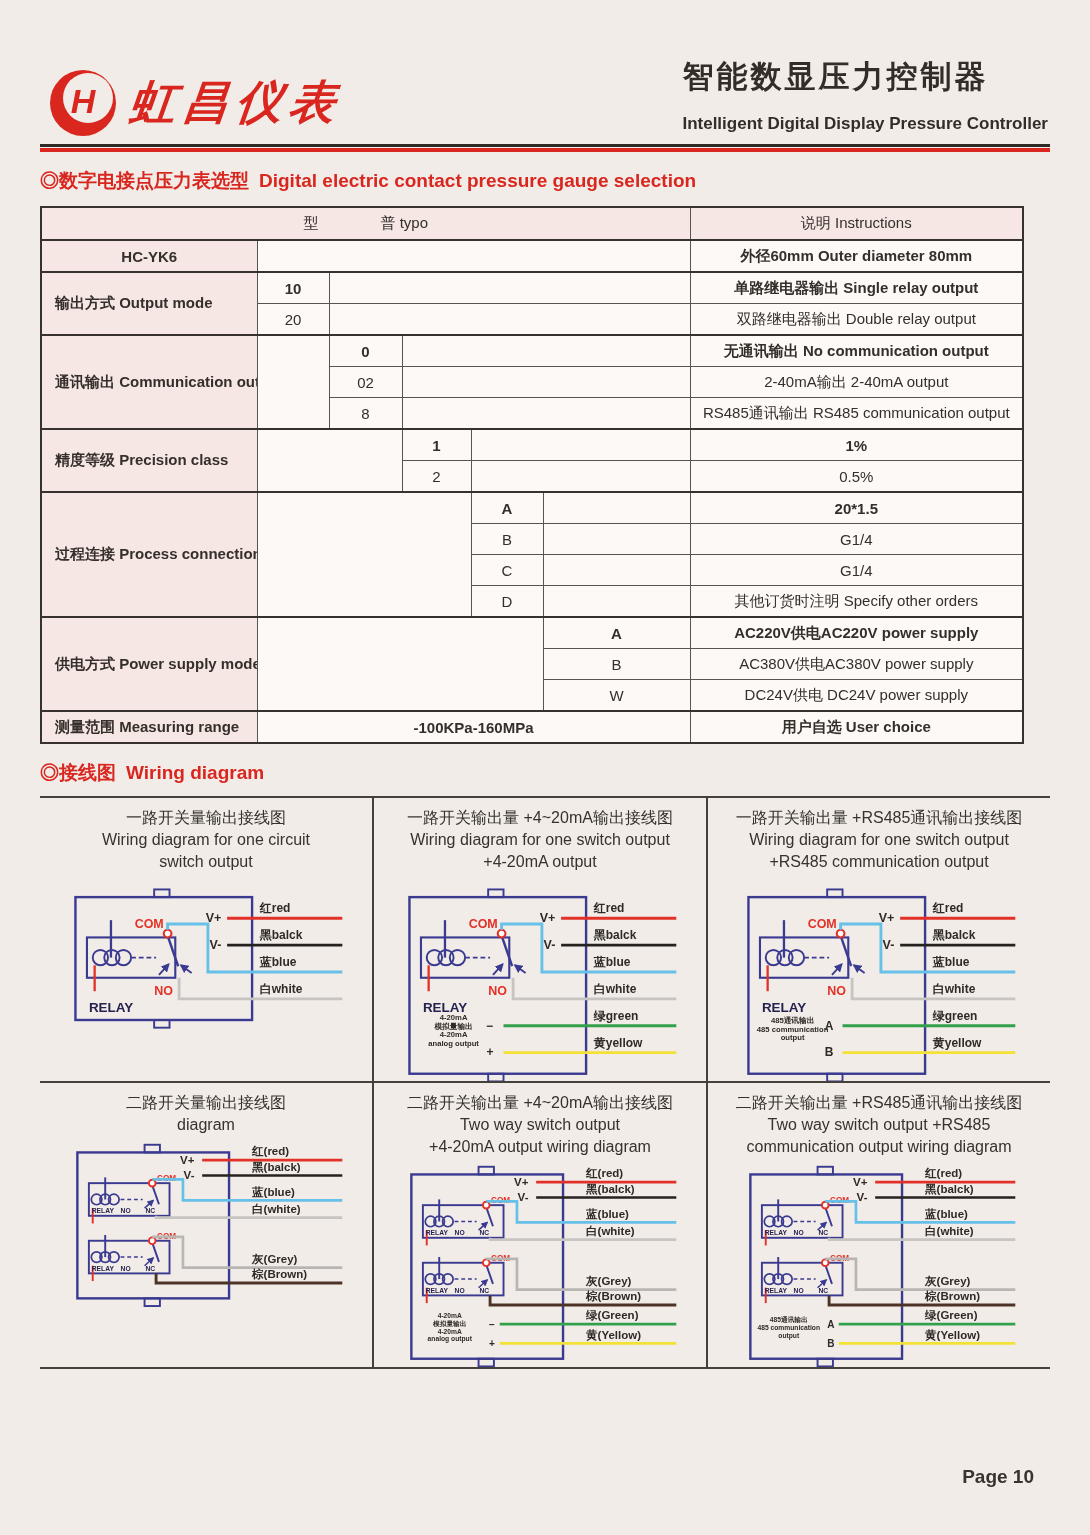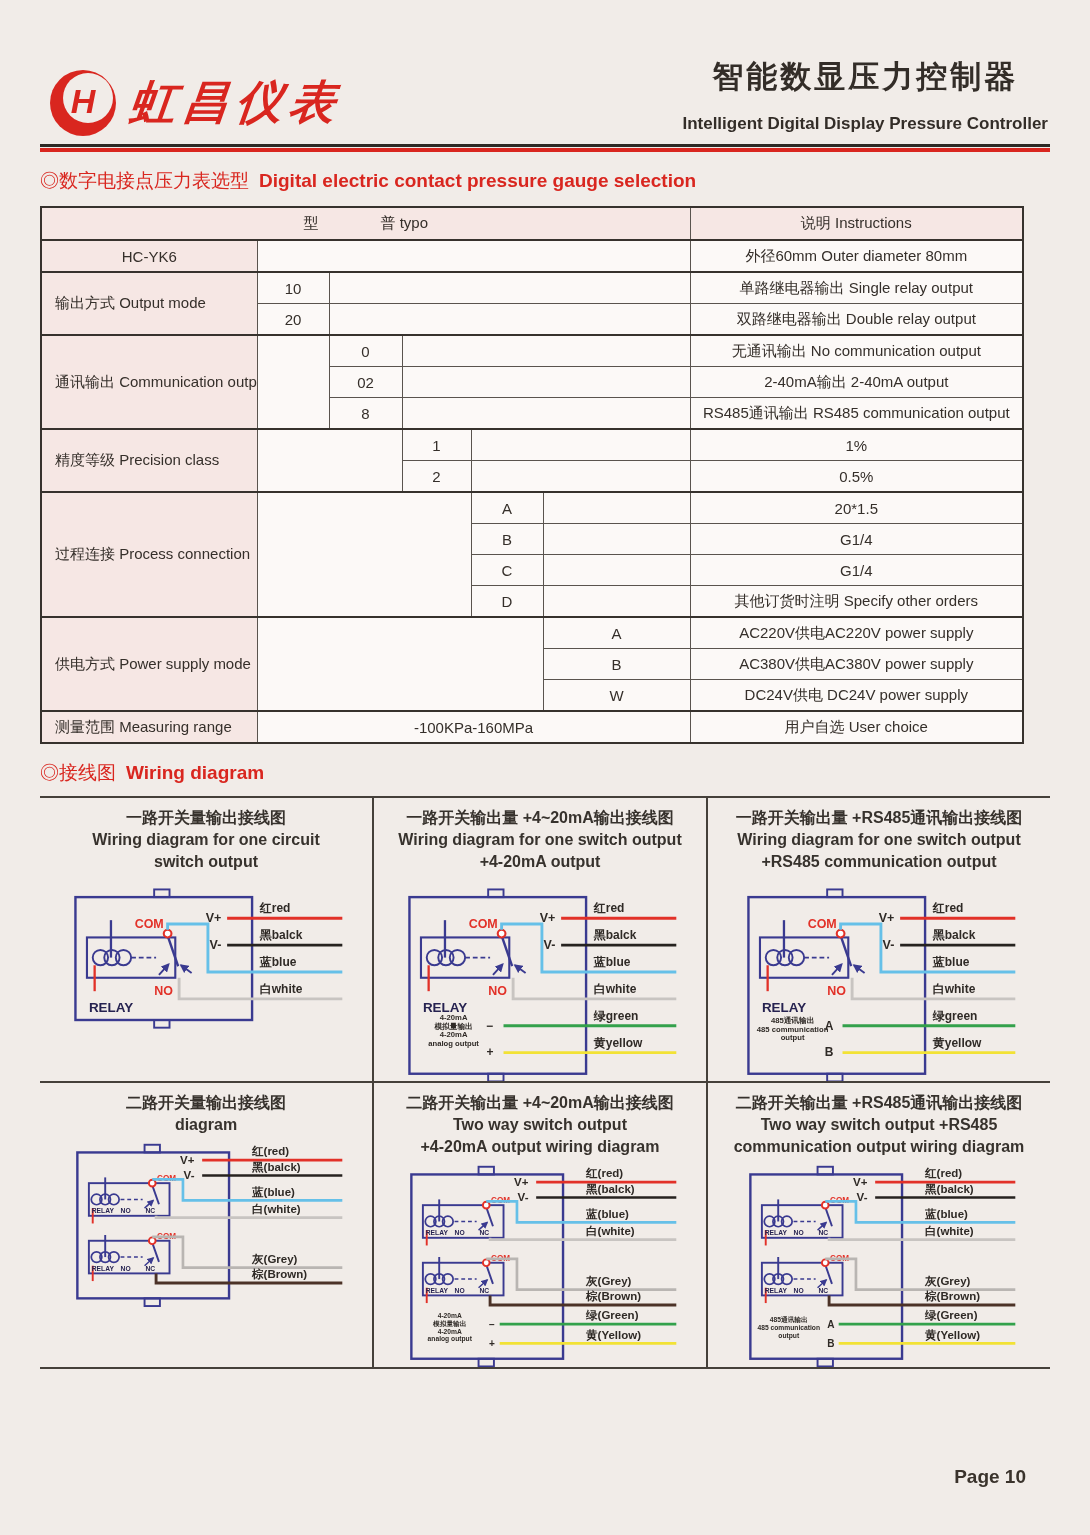--- a/index.html
+++ b/index.html
@@ -8,53 +8,53 @@
     background:#f1ece8;font-family:"Liberation Sans",sans-serif;color:#2f2a26;
   }
   
   .hdr{display:flex;justify-content:space-between;align-items:flex-end;padding:56px 42px 0 50px;}
   .logo{display:flex;align-items:center;gap:14px;}
   .logo-mark{width:66px;height:66px;border-radius:50%;background:#d9261f;position:relative;flex:0 0 auto;}
   .logo-mark::after{content:"";position:absolute;width:50px;height:50px;border-radius:50%;background:#f1ece8;left:13px;top:3px;}
   .logo-h{position:absolute;left:0;right:0;top:12px;text-align:center;z-index:2;
     color:#d9261f;font-size:34px;font-weight:bold;font-style:italic;}
   .logo-name{color:#d9261f;font-size:46px;font-weight:800;font-style:italic;letter-spacing:7px;transform:skewX(-6deg);white-space:nowrap;}
-  .titles{text-align:center;padding-bottom:2px;}
+  .titles{text-align:left;padding-bottom:2px;}
   .t-zh{font-size:31px;font-weight:bold;letter-spacing:3px;color:#332d28;}
   .t-en{font-size:17px;font-weight:bold;color:#332d28;margin-top:16px;}
   .rule{margin:8px 40px 0;}
   .rule-black{height:3px;background:#2e2925;}
   .rule-red{height:4px;background:#d9261f;margin-top:1px;}
   
   .sec-title{margin:16px 40px 0;color:#d9261f;white-space:nowrap;}
-  .sec-title .st-zh{font-size:19px;font-weight:normal;}
+  .sec-title .st-zh{font-size:19px;font-weight:bold;}
   .sec-title .st-en{font-size:19px;font-weight:bold;margin-left:10px;}
   .sec-title.w{}
   
   table.sel{border-collapse:collapse;table-layout:fixed;width:982px;margin:12px 40px 0;
     border:2px solid #37322d;}
   table.sel td{border:1px solid #5a544e;height:30px;font-size:15px;color:#352f2a;
     background:#fcf9f7;text-align:center;padding:0 6px;overflow:hidden;white-space:nowrap;}
   table.sel tr.hrow td{height:31px;background:#f6e7e4;}
   table.sel td.label{background:#f6e7e4;text-align:left;padding-left:13px;}
   table.sel td.label.center{text-align:center;padding-left:6px;}
-  table.sel tr.gstart td{border-top:2px solid #37322d;}
+  table.sel tr.gstart td{border-top:2px solid #37322d;font-weight:bold;}
   table.sel td.type-head span.gap{display:inline-block;width:62px;}
   
   .wgrid{margin:10px 40px 0;width:1010px;
     border-top:2px solid #45403a;border-bottom:2px solid #45403a;
     display:grid;grid-template-columns:334px 334px 342px;grid-template-rows:285px 284px;}
   .panel{overflow:hidden;text-align:center;padding-top:9px;box-sizing:border-box;}
   .panel.vline{border-right:2px solid #45403a;}
   .panel.hline{border-bottom:2px solid #45403a;}
-  .panel-title div{font-size:16px;font-weight:700;color:#37322d;line-height:1.38;}
+  .panel-title div{font-size:16px;font-weight:400;color:#37322d;line-height:1.38;}
   svg.diagram{width:288px;height:auto;margin-top:3px;}
   svg.diagram text{font-family:"Liberation Sans",sans-serif;}
   
-  .pageno{position:absolute;right:64px;top:1466px;font-size:19px;font-weight:bold;color:#3a332c;}
+  .pageno{position:absolute;right:56px;top:1466px;font-size:19px;font-weight:bold;color:#3a332c;}
 </style>
 </head>
 <body>
 
 <div class="page">
 
   <header class="hdr">
     <div class="logo">
       <div class="logo-mark">
         <span class="logo-h">H</span>

